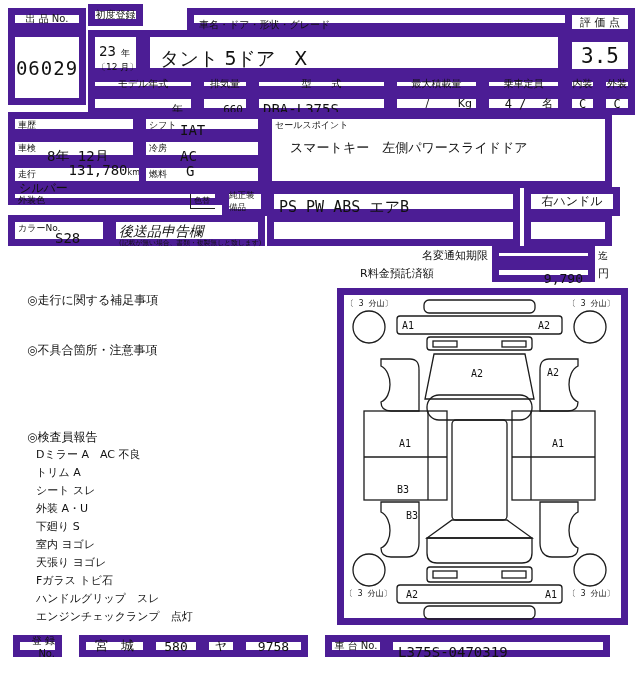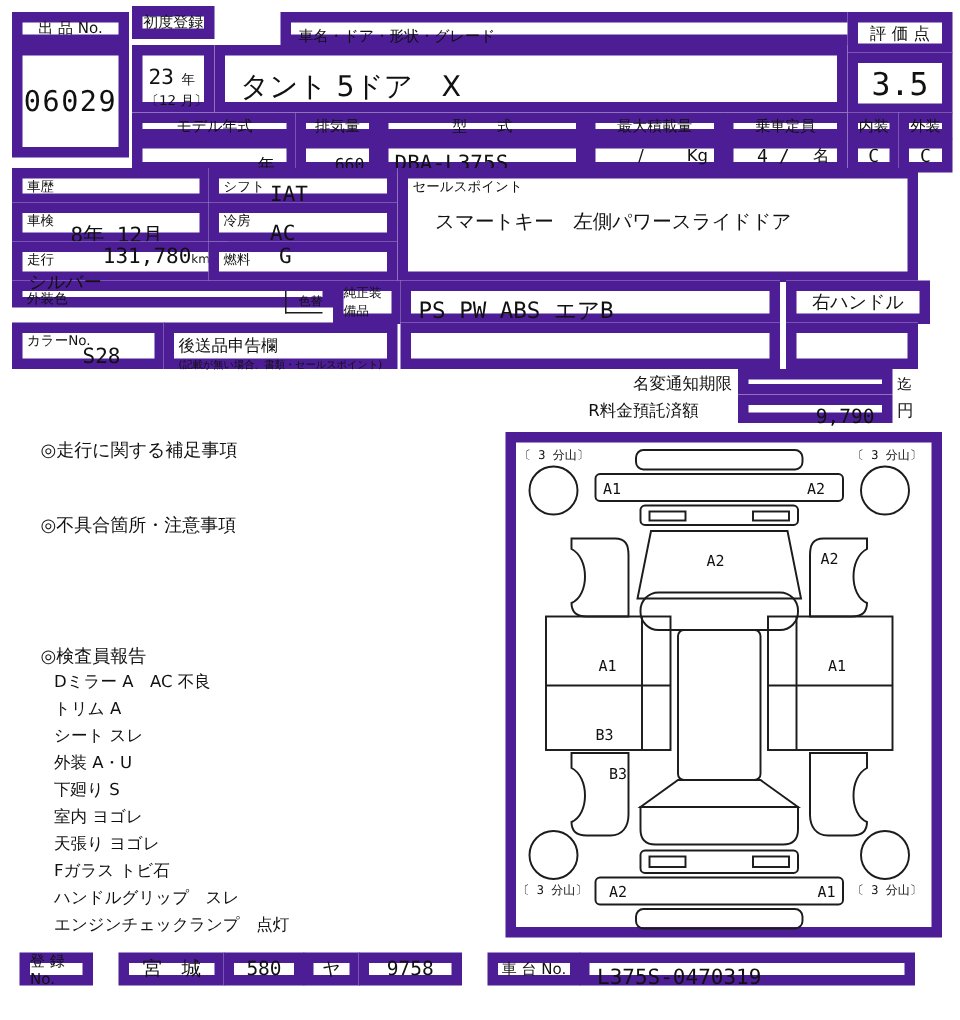--- a/index.html
+++ b/index.html
@@ -85,50 +85,50 @@
     </span>
   </div>
   <div class="b" style="left:139px;top:161px;width:126px;height:27px;">
     <span class="corner">燃料</span>
     <span class="nb mono fs14" style="left:40px;bottom:2px;">G</span>
   </div>
 
   <div class="b" style="left:8px;top:187px;width:214px;height:18px;">
     <span class="corner">外装色</span>
     <span class="nb fs12" style="left:4px;bottom:1px;">シルバー</span>
-    <div class="nb" style="right:0;top:0;width:25px;height:15px;border-left:1px solid #1c1c1c;border-bottom:1px solid #1c1c1c;text-align:right;">
+    <div class="nb" style="right:0;top:0;width:25px;height:15px;border-left:1px solid #1c1c1c;border-bottom:1px solid #1c1c1c;">
       <span style="font-size:8px;line-height:13px;padding-left:3px;display:block;">色替</span>
     </div>
   </div>
 
   <div class="b" style="left:8px;top:215px;width:102px;height:31px;">
     <span class="corner">カラーNo.</span>
     <span class="nb mono fs14" style="left:40px;top:8px;">S28</span>
   </div>
   <div class="b" style="left:109px;top:215px;width:156px;height:31px;">
-    <span class="nb" style="left:3px;top:1px;font-size:11px;font-weight:500;">後送品申告欄</span>
-    <span class="nb" style="left:3px;top:16px;font-size:6.8px;white-space:nowrap;">(記載が無い場合、書類・セールスポイント)</span>
+    <span class="nb" style="left:3px;top:1px;font-size:14px;font-weight:500;font-style:italic;">後送品申告欄</span>
+    <span class="nb" style="left:3px;top:16px;font-size:6.8px;white-space:nowrap;">(記載が無い場合、書類・複製無しと致します)</span>
   </div>
 
   <div class="b" style="left:265px;top:112px;width:347px;height:76px;">
     <span class="corner">セールスポイント</span>
     <span class="nb fs13" style="left:18px;top:20px;white-space:nowrap;">スマートキー　左側パワースライドドア</span>
   </div>
 
   <div class="b ctr" style="left:222px;top:187px;width:46px;height:29px;font-size:8.5px;">純正装備品</div>
   <div class="b mono" style="left:267px;top:187px;width:253px;height:29px;font-size:15px;line-height:27px;padding-left:5px;white-space:nowrap;">PS PW ABS エアB</div>
   <div class="b ctr fs12" style="left:524px;top:187px;width:96px;height:29px;">右ハンドル</div>
   <div class="b" style="left:267px;top:215px;width:253px;height:31px;"></div>
   <div class="b" style="left:524px;top:215px;width:88px;height:31px;"></div>
 
   <div class="nb fs11" style="left:370px;top:248px;width:118px;text-align:right;">名変通知期限</div>
   <div class="b" style="left:492px;top:246px;width:103px;height:17px;"></div>
   <div class="nb fs10" style="left:598px;top:249px;">迄</div>
 
-  <div class="nb fs11" style="left:370px;top:266px;width:118px;text-align:center;">R料金預託済額</div>
+  <div class="nb fs11" style="left:360px;top:266px;width:118px;text-align:left;">R料金預託済額</div>
   <div class="b mono fs13" style="left:492px;top:263px;width:103px;height:19px;text-align:right;line-height:17px;padding-right:5px;">9,790</div>
   <div class="nb fs11" style="left:598px;top:266px;">円</div>
 
   <div class="nb fs12" style="left:27px;top:292px;">◎走行に関する補足事項</div>
   <div class="nb fs12" style="left:27px;top:342px;">◎不具合箇所・注意事項</div>
   <div class="nb fs12" style="left:27px;top:429px;">◎検査員報告</div>
   <div class="nb" style="left:36px;top:446px;">
     <div class="note-line">Dミラー A　AC 不良</div>
     <div class="note-line">トリム A</div>
     <div class="note-line">シート スレ</div>
@@ -189,21 +189,21 @@
       <rect class="ln" x="83" y="272" width="105" height="15" rx="3"></rect>
       <rect class="ln" x="89" y="276" width="24" height="7"></rect>
       <rect class="ln" x="158" y="276" width="24" height="7"></rect>
       <rect class="ln" x="53" y="290" width="165" height="18" rx="3"></rect>
       <text x="62" y="303" font-size="10">A2</text>
       <text x="201" y="303" font-size="10">A1</text>
       <rect class="ln" x="80" y="311" width="111" height="13" rx="5"></rect>
     </svg>
   </div>
 
-  <div class="b ctr fs10" style="left:13px;top:635px;width:49px;height:22px;">登 録 No.</div>
+  <div class="b ctr fs10" style="left:13px;top:635px;width:49px;height:22px;text-align:right;">登 録 No.</div>
   <div class="b ctr fs13" style="left:79px;top:635px;width:71px;height:22px;">宮　城</div>
   <div class="b ctr mono fs13" style="left:149px;top:635px;width:54px;height:22px;">580</div>
   <div class="b ctr fs12" style="left:202px;top:635px;width:38px;height:22px;">ヤ</div>
   <div class="b ctr mono fs13" style="left:239px;top:635px;width:69px;height:22px;">9758</div>
 
   <div class="b ctr fs10" style="left:325px;top:635px;width:62px;height:22px;">車 台 No.</div>
   <div class="b mono fs14" style="left:386px;top:635px;width:224px;height:22px;line-height:20px;padding-left:5px;">L375S-0470319</div>
 
 </div>
 

